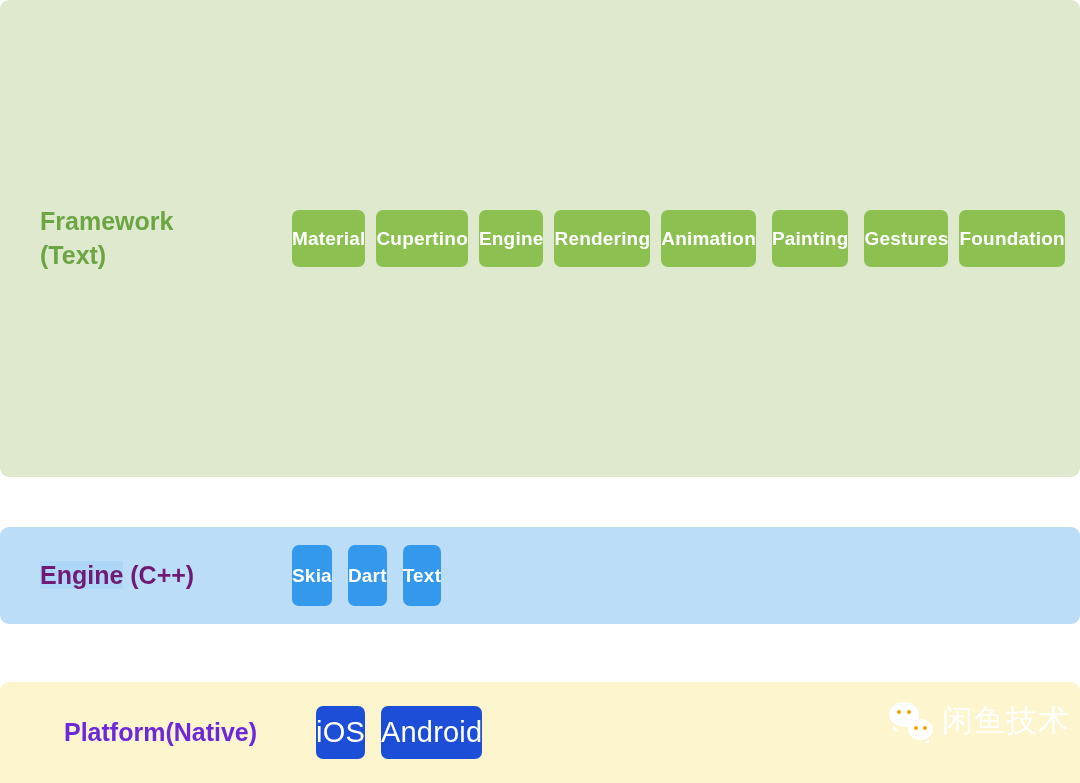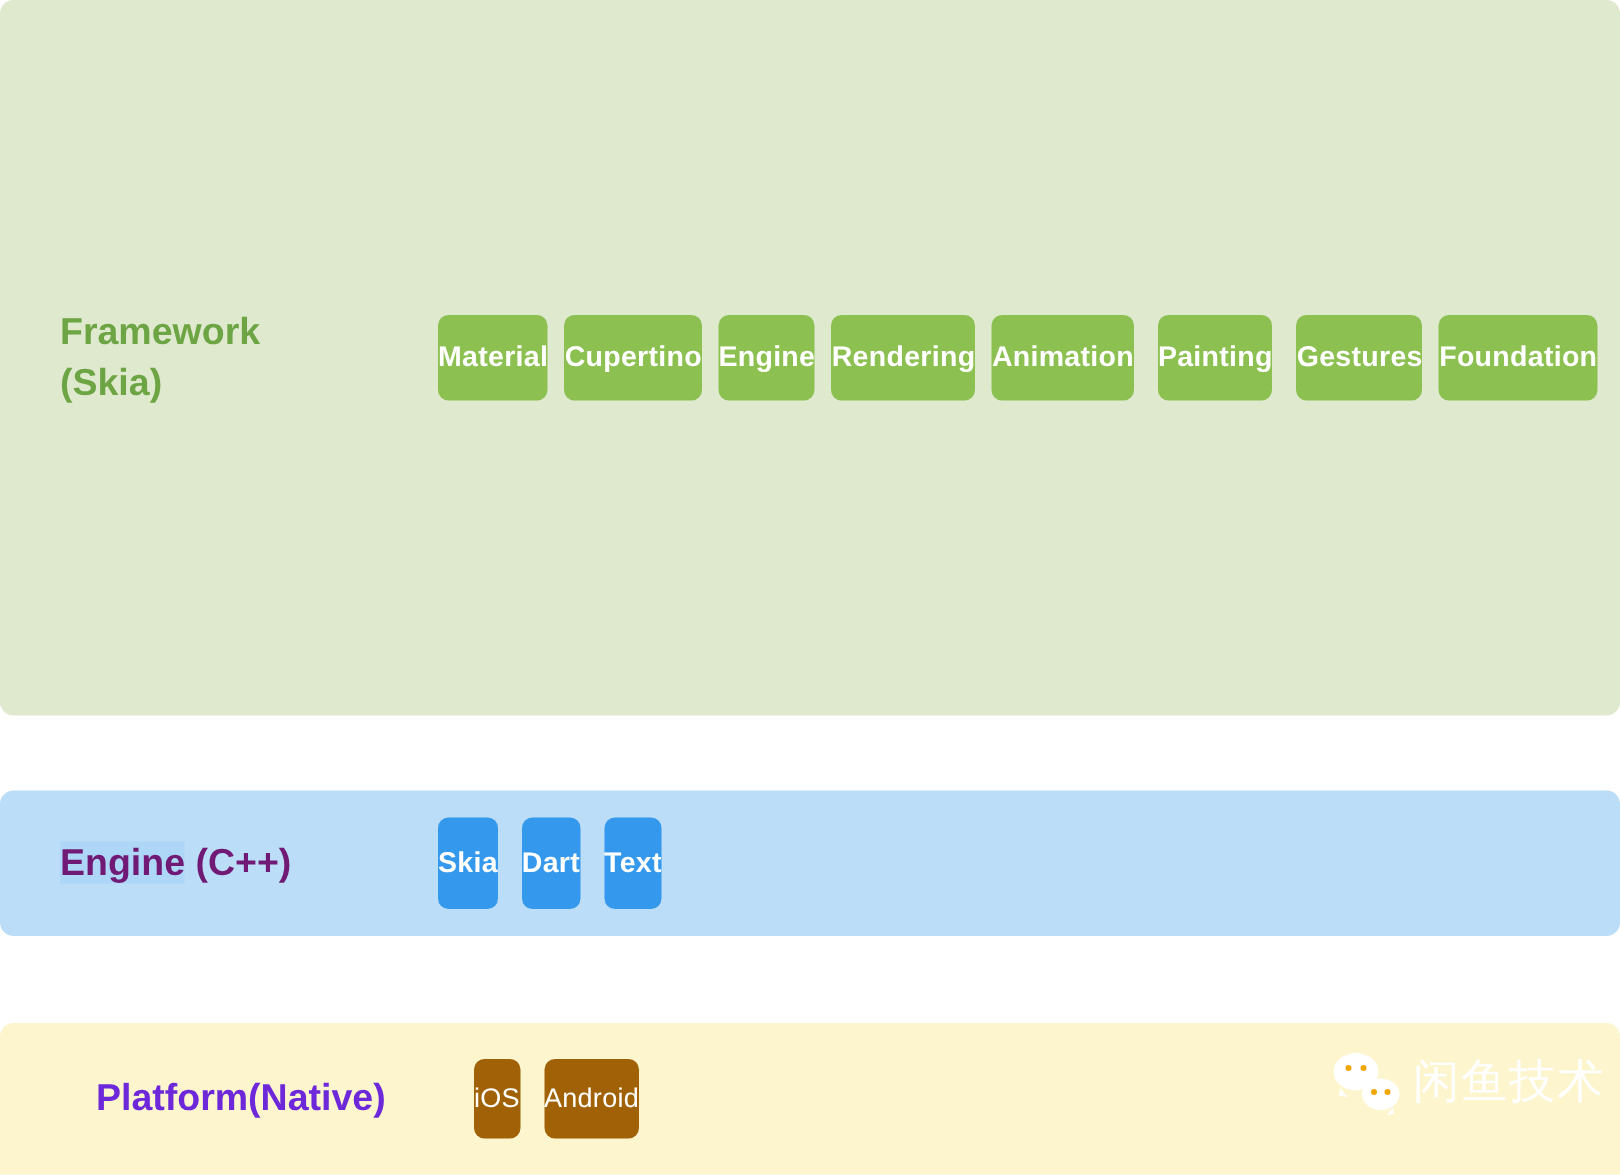--- a/index.html
+++ b/index.html
@@ -100,23 +100,23 @@
 
   
   #band-platform {
     top: 682px;
     height: 101px;
     background: #FDF5CE;
     border-radius: 9px 9px 0 0;
   }
   #band-platform .band-label { color: #6d28d9; margin-left: 24px; }
   #band-platform .box {
-    background: #a16207;
+    background: #1d4ed8;
     height: 53px;
-    font-size: 18px;
+    font-size: 29px;
     font-weight: normal;
   }
 
   
   .watermark {
     position: absolute;
     right: 10px;
     top: 700px;
     display: flex;
     align-items: center;
@@ -181,21 +181,21 @@
   }
 </style>
 </head>
 <body>
 
 <div class="diagram">
 
   <div class="band" id="band-framework">
     <div class="band-label">
       <div>Framework</div>
-      <div>(Skia)</div>
+      <div>(Text)</div>
     </div>
     <div class="band-body">
 
       <div class="row">
         <div class="box">Material</div>
       </div>
 
       <div class="row">
         <div class="box">Cupertino</div>
       </div>

